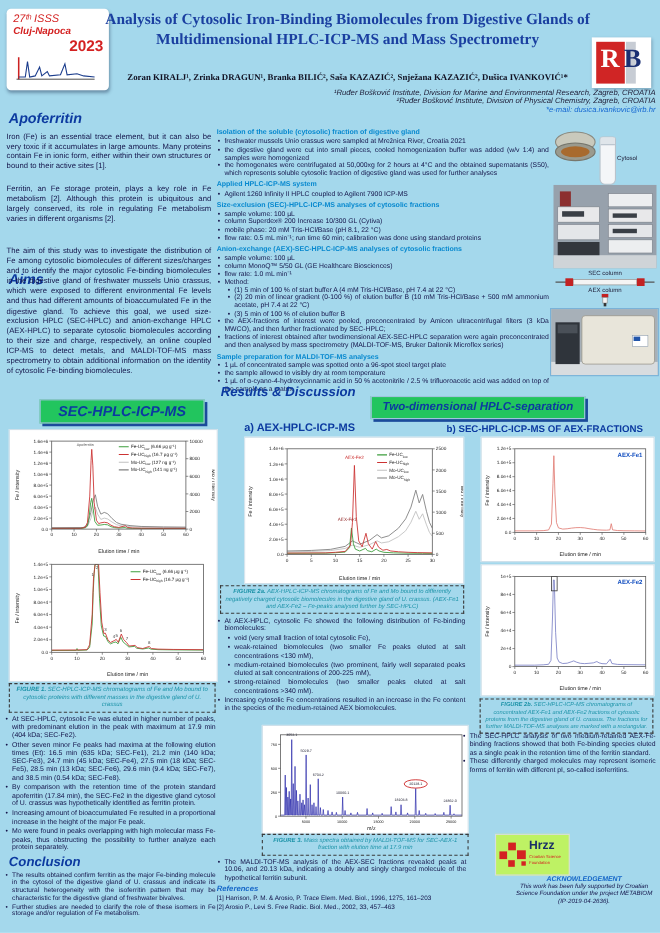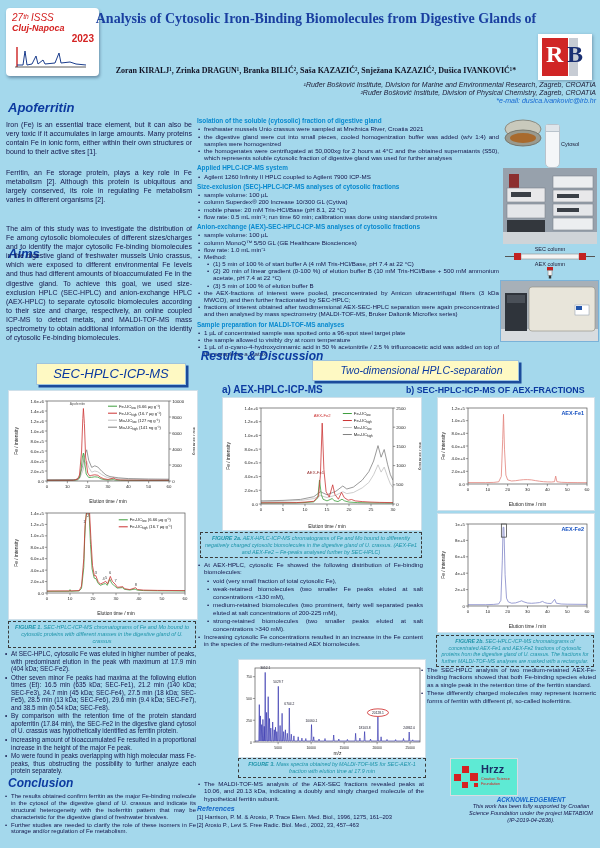--- a/index.html
+++ b/index.html
@@ -7,37 +7,37 @@
           font-family:"Liberation Sans",sans-serif;color:#14144a;}
   .abs{position:absolute;}
   .h1{font-weight:bold;font-style:italic;color:#0c3aa0;font-size:13px;}
   .txt{font-size:7px;line-height:1.3;text-align:justify;color:#14144a;}
   .title{font-family:"Liberation Serif",serif;font-weight:bold;color:#1a3fa0;font-size:14px;
          line-height:1.32;text-align:center;}
   .authors{font-family:"Liberation Serif",serif;font-weight:bold;color:#111122;
            font-size:8px;text-align:center;}
   .affil{font-style:italic;font-size:7px;color:#20203a;text-align:right;line-height:1.25;}
   .email{font-style:italic;font-size:7px;color:#1467d2;text-align:right;}
-  .labelbox{background:#fef9c3;color:#0c3aa0;font-weight:normal;font-style:italic;text-align:center;
+  .labelbox{background:#22c55e;color:#0c3aa0;font-weight:bold;font-style:italic;text-align:center;
             box-shadow:2.5px 2.5px 0 #1b4b9b;border:1px solid #9fc4dd;}
   .panel{background:#ffffff;border:1px solid #cfe0ea;}
   .cap{border:1px dashed #3a3a3a;color:#1d93a8;font-style:italic;text-align:center;
        padding:2px 3px;line-height:1.25;}
   .cap b{font-style:italic;}
   .mm-t{color:#0889cf;font-weight:bold;font-size:6.4px;margin:3px 0 1px 0;line-height:1.15;}
   .mm .b{font-size:6.2px;line-height:1.16;}
   .b{position:relative;padding-left:7px;text-align:justify;}
   .b:before{content:"\2022";position:absolute;left:1px;}
   .i1{margin-left:9px;}
   .blist .b{margin-bottom:1px;}
   .conf-logo{background:#ffffff;border-radius:4px;box-shadow:1px 2px 3px rgba(40,60,90,.45);
              padding:4px 5px 2px 6px;}
   .conf-l1{color:#d42222;font-weight:normal;font-style:italic;font-size:10px;}
   .conf-l2{color:#d42222;font-weight:bold;font-style:italic;font-size:9px;}
-  .conf-l3{color:#d42222;font-weight:bold;font-size:10px;text-align:right;}
+  .conf-l3{color:#d42222;font-weight:bold;font-size:14px;text-align:right;}
   .rb-logo{background:#ffffff;box-shadow:1px 1px 3px rgba(40,60,90,.4);}
   .rb-red{position:absolute;left:4px;top:4px;width:26px;height:38px;background:#d02525;}
   .rb-gray{position:absolute;left:31px;top:4px;width:9px;height:38px;background:#c7ccd4;}
   .rb-r{position:absolute;left:8px;top:7px;color:#ffffff;font-family:"Liberation Serif",serif;
         font-weight:bold;font-size:24px;}
   .rb-b{position:absolute;left:29px;top:7px;color:#1a2f72;font-family:"Liberation Serif",serif;
         font-weight:bold;font-size:24px;}
   .ab-title{font-weight:bold;color:#0c3aa0;}
   .refs-h{color:#1566c8;font-weight:bold;font-style:italic;font-size:7px;}
   .ref{font-size:5.8px;line-height:1.3;color:#14144a;}
@@ -56,20 +56,21 @@
     <div class="conf-l3">2023</div>
     <svg width="76" height="26">
       <line x1="5" y1="3" x2="5" y2="23" stroke="#cc2222" stroke-width="1.4"></line>
       <line x1="3" y1="23" x2="74" y2="23" stroke="#333" stroke-width="0.8"></line>
       <polyline points="5,21 11,21 13,7 15,21 20,20 24,12 26,20 31,16 33,20 43,19 47,9 49,19 58,18 64,20 74,21" fill="none" stroke="#1a3c8c" stroke-width="1"></polyline>
     </svg>
   </div>
 
   <div class="abs title" style="left:94px;top:10px;width:444px;">
     <div>Analysis of Cytosolic Iron-Binding Biomolecules from Digestive Glands of</div>
+    <div>Multidimensional HPLC-ICP-MS and Mass Spectrometry</div>
   </div>
 
   <div class="abs authors" style="left:90px;top:66px;width:452px;">Zoran KIRALJ¹, Zrinka DRAGUN¹, Branka BILIĆ², Saša KAZAZIĆ², Snježana KAZAZIĆ²,  Dušica IVANKOVIĆ¹*</div>
 
   <div class="abs rb-logo" style="left:538px;top:34px;width:54px;height:46px;">
     <div class="rb-red"></div>
     <div class="rb-gray"></div>
     <div class="rb-r">R</div>
     <div class="rb-b">B</div>
   </div>
@@ -302,21 +303,21 @@
     <rect x="0" y="0" width="97" height="60" fill="#a7b0b8"></rect>
     <rect x="0" y="48" width="97" height="12" fill="#d8dcdf"></rect>
     <rect x="4" y="12" width="22" height="38" fill="#2f343b"></rect>
     <rect x="6" y="14" width="18" height="8" fill="#4a5058"></rect>
     <rect x="28" y="6" width="66" height="44" rx="3" fill="#e8e5da" stroke="#9a968a" stroke-width="0.7"></rect>
     <rect x="74" y="24" width="14" height="10" fill="#ffffff" stroke="#8899aa" stroke-width="0.5"></rect>
     <rect x="75" y="25" width="6" height="4" fill="#2255aa"></rect>
   </svg>
 
   <div class="abs h1" style="left:197px;top:349px;width:130px;text-align:center;font-size:12px;">Results &amp; Discussion</div>
-  <div class="abs labelbox" style="left:312px;top:360px;width:193px;height:19px;font-size:10.5px;line-height:19px;padding-left:12px;">Two-dimensional HPLC-separation</div>
+  <div class="abs labelbox" style="left:337px;top:360px;width:193px;height:19px;font-size:10.5px;line-height:19px;">Two-dimensional HPLC-separation</div>
 
   <div class="abs ab-title" style="left:222px;top:384px;width:198px;font-size:10px;">a) AEX-HPLC-ICP-MS</div>
   <div class="abs ab-title" style="left:406px;top:385px;width:188px;font-size:8.8px;">b) SEC-HPLC-ICP-MS OF AEX-FRACTIONS</div>
 
   <div class="abs panel" style="left:222px;top:397px;width:198px;height:132px;">
     <svg width="198" height="132" viewBox="0 0 198 132">
         <defs>
           <clipPath id="cp2">
             <rect x="38" y="10" width="132" height="96"></rect>
           </clipPath>
@@ -534,21 +535,21 @@
       </svg>
   </div>
   <div class="abs cap" style="left:436px;top:635px;width:150px;font-size:5.2px;">
     <b>FIGURE 2b.</b><span> SEC-HPLC-ICP-MS chromatograms of concentrated AEX-Fe1 and AEX-Fe2 fractions of cytosolic proteins from the digestive gland of U. crassus. The fractions for further MALDI-TOF-MS analyses are marked with a rectangular.</span>
   </div>
   <div class="abs blist" id="b-bullets" style="left:420px;top:666px;width:176px;font-size:6.2px;line-height:1.2;">
       <div class="b i0">The SEC-HPLC analysis of two medium-retained AEX-Fe-binding fractions showed that both Fe-binding species eluted as a single peak in the retention time of the ferritin standard.</div>
       <div class="b i0">These differently charged molecules may represent isomeric forms of ferritin with different pI, so-called isoferritins.</div>
     </div>
 
-  <div class="abs" style="left:450px;top:758px;width:66px;height:36px;background:#5eead4;border:1px solid #d8dde2;">
+  <div class="abs" style="left:450px;top:758px;width:66px;height:36px;background:#bef264;border:1px solid #d8dde2;">
     <svg class="abs" style="left:1px;top:2px;" width="28" height="32">
       <rect x="2" y="13" width="7" height="7" fill="#d42222"></rect>
       <rect x="10" y="5" width="7" height="7" fill="#d42222"></rect>
       <rect x="10" y="21" width="6" height="6" fill="#d42222"></rect>
       <rect x="18" y="12" width="8" height="8" fill="#d42222"></rect>
       <rect x="22" y="22" width="4" height="4" fill="#d42222"></rect>
     </svg>
     <div class="abs" style="left:30px;top:4px;font-weight:bold;font-size:11px;color:#1a2f66;">Hrzz</div>
     <div class="abs" style="left:30px;top:18px;font-size:3.8px;color:#d42222;">Croatian Science</div>
     <div class="abs" style="left:30px;top:23px;font-size:3.8px;color:#d42222;">Foundation</div>

